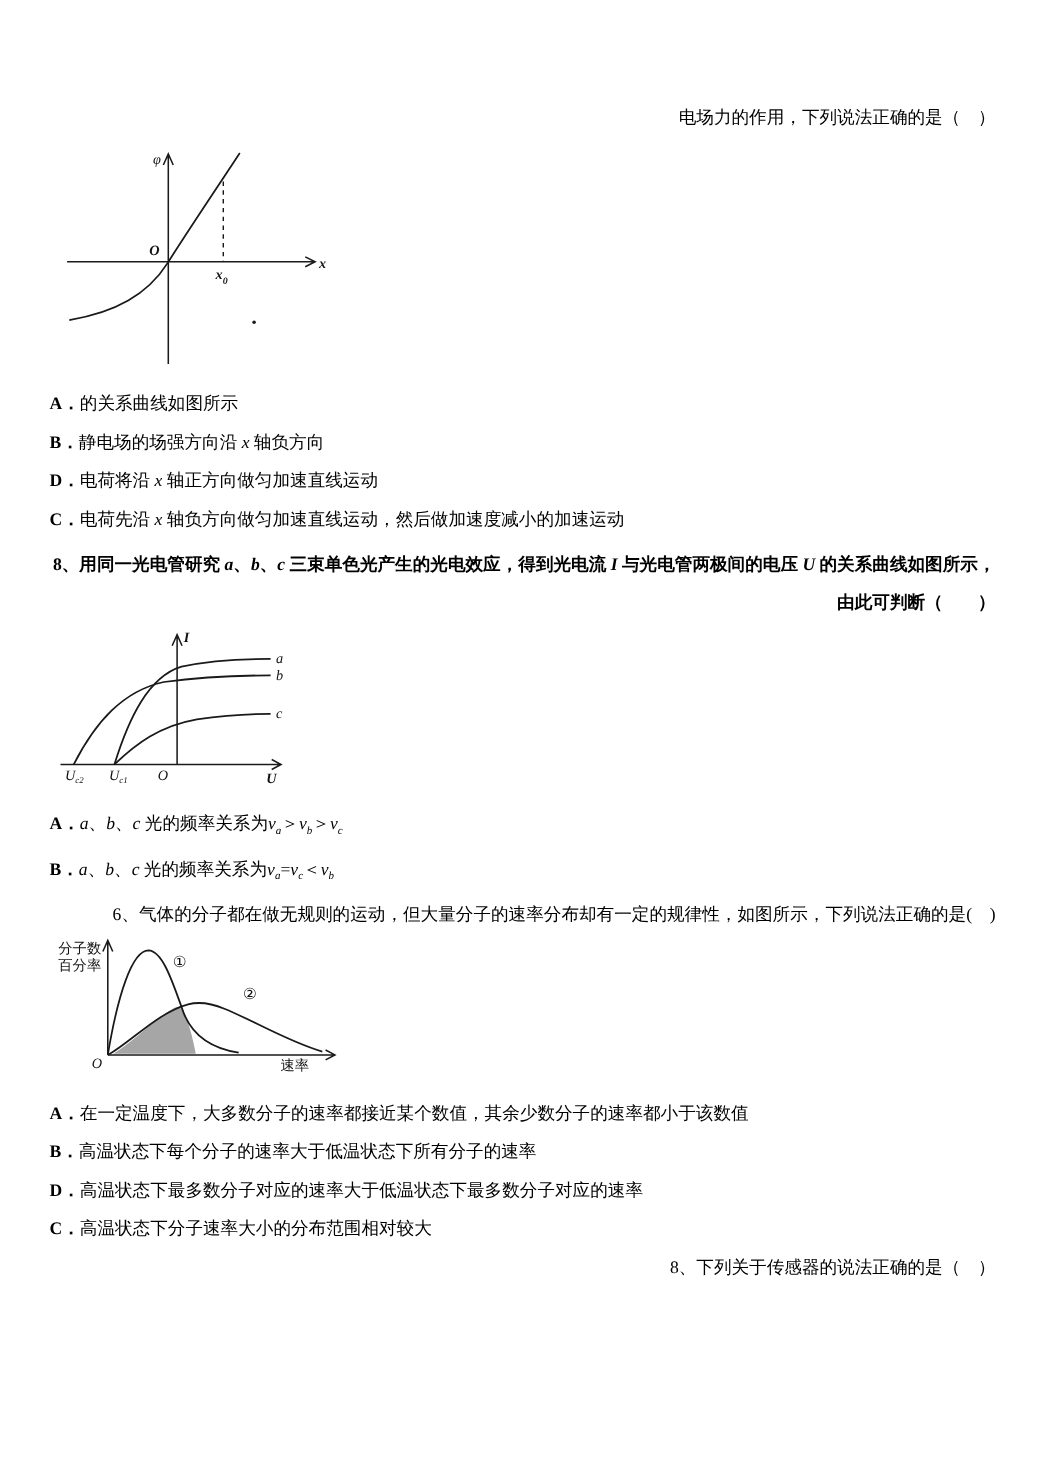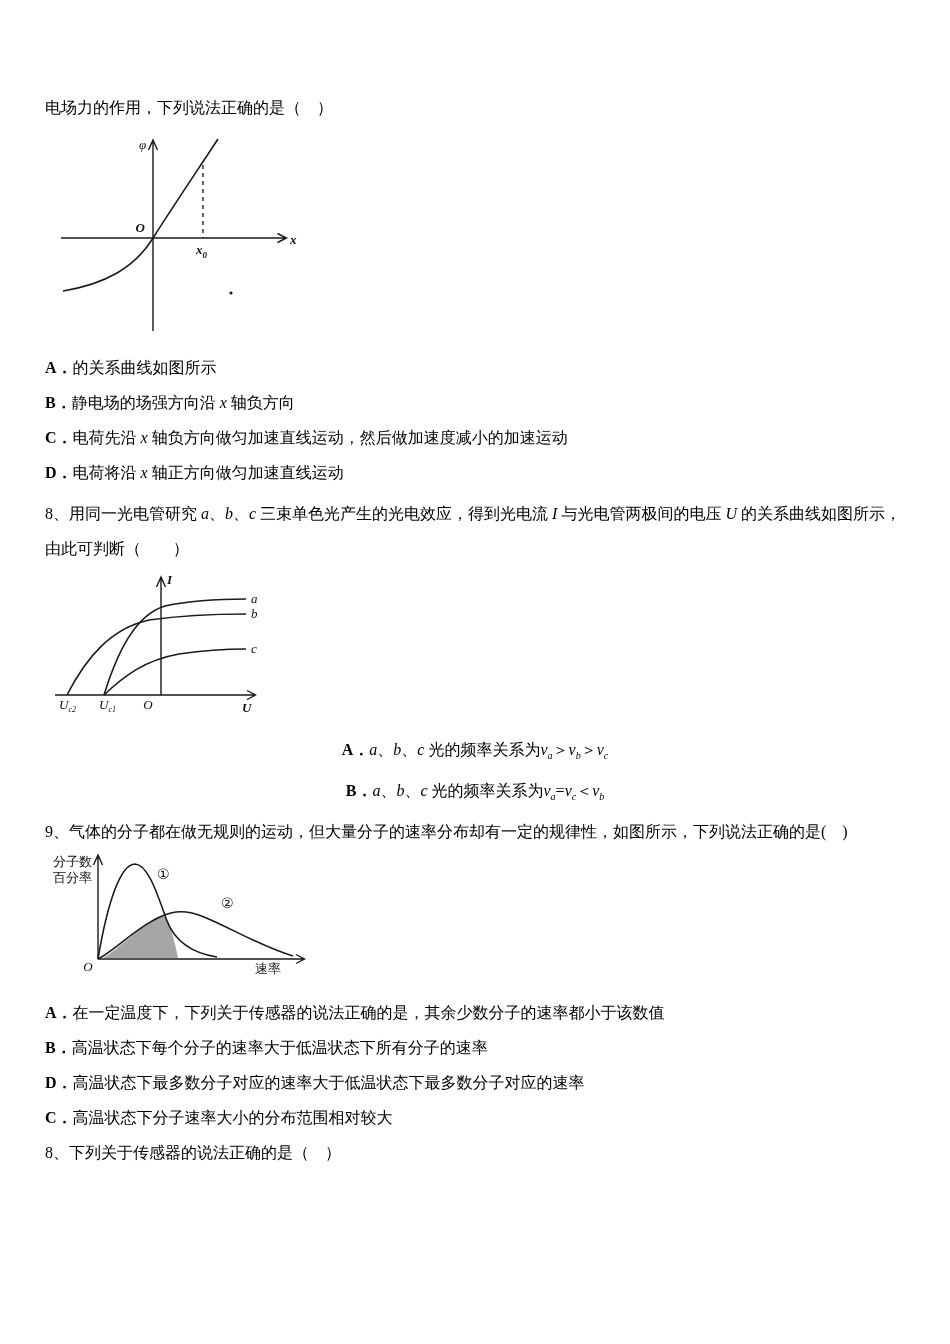--- a/index.html
+++ b/index.html
@@ -1,30 +1,30 @@
 <!DOCTYPE html>
 <html><head>
 <meta charset="utf-8">
 <style>
   html,body{margin:0;padding:0;background:#ffffff;}
   body{width:950px;height:1344px;overflow:hidden;color:#000;
        font-family:"Liberation Serif","DejaVu Serif",serif;}
   .page{padding:90px 45px 0 45px;}
   p{margin:0;font-size:16px;line-height:35px;}
-  .stem{white-space:normal;}
+  .stem{white-space:normal;text-align:right;}
   .opt .ol{font-weight:bold;}
   .opt i, .stem i{font-style:italic;font-family:"Liberation Serif","DejaVu Serif",serif;}
   sub{font-size:10px;}
   svg{display:block;}
   .fig1{margin:8px 0 12px 8px;}
   .fig2{margin:2px 0 0 4px;}
   .fig3{margin:0;}
-  .q8opts{margin-top:14px;text-align:center;}
+  .q8opts{margin-top:14px;}
   .q9opts{margin-top:18px;}
-  .q8stem{margin-top:6px;}
+  .q8stem{margin-top:6px;font-weight:bold;}
   .ax,.curve{stroke:#1a1a1a;fill:none;}
   .ax{stroke-width:1.4;}
   .curve{stroke-width:1.6;}
   .dash{stroke:#1a1a1a;stroke-width:1.3;stroke-dasharray:4 4;}
   text{fill:#111;font-size:13px;font-family:"Liberation Serif","DejaVu Serif",serif;}
   text.it{font-style:italic;}
   text.bi{font-style:italic;font-weight:bold;}
   text.cjk{font-size:13px;}
   text.circ{font-family:"DejaVu Sans",sans-serif;font-size:14px;}
 </style>
@@ -43,22 +43,22 @@
     <text class="it" x="86" y="16">φ</text>
     <text class="bi" x="92" y="99" text-anchor="end" font-size="14">O</text>
     <text class="bi" x="237" y="111" font-size="14">x</text>
     <text class="bi" x="143" y="121" font-size="13"><tspan>x</tspan><tspan dy="4" font-size="9">0</tspan></text>
     <circle cx="178" cy="160" r="1.6" fill="#1a1a1a"></circle>
   </svg>
 
   <div>
     <p class="opt"><b class="ol">A．</b><span>的关系曲线如图所示</span></p>
     <p class="opt"><b class="ol">B．</b><span>静电场的场强方向沿 <i>x</i> 轴负方向</span></p>
+    <p class="opt"><b class="ol">D．</b><span>电荷将沿 <i>x</i> 轴正方向做匀加速直线运动</span></p>
     <p class="opt"><b class="ol">C．</b><span>电荷先沿 <i>x</i> 轴负方向做匀加速直线运动，然后做加速度减小的加速运动</span></p>
-    <p class="opt"><b class="ol">D．</b><span>电荷将沿 <i>x</i> 轴正方向做匀加速直线运动</span></p>
   </div>
 
   <p class="stem q8stem">8、用同一光电管研究 <i>a</i>、<i>b</i>、<i>c</i> 三束单色光产生的光电效应，得到光电流 <i>I</i> 与光电管两极间的电压 <i>U</i> 的关系曲线如图所示，由此可判断（　　）</p>
 
   <svg class="fig2" width="250" height="150" viewBox="0 0 250 150">
     <path class="ax" d="M112 127 V10 M107.5 19 L112 9 L116.5 19"></path>
     <path class="ax" d="M6 127 H206 M198 122.5 L206.5 127 L198 131.5"></path>
     <path class="curve" d="M55 127 C68 85 86 47 116 38 C144 32 172 31 197 31"></path>
     <path class="curve" d="M18 127 C38 88 63 60 100 52 C136 47 170 46 197 46"></path>
     <path class="curve" d="M55 127 C75 108 96 92 130 86 C158 82 180 81 197 81"></path>
@@ -70,38 +70,38 @@
     <text class="it" x="202" y="35">a</text>
     <text class="it" x="202" y="50">b</text>
     <text class="it" x="202" y="85">c</text>
   </svg>
 
   <div class="q8opts">
     <p class="opt"><b class="ol">A．</b><span><i>a</i>、<i>b</i>、<i>c</i> 光的频率关系为<i>ν</i><sub><i>a</i></sub>＞<i>ν</i><sub><i>b</i></sub>＞<i>ν</i><sub><i>c</i></sub></span></p>
     <p class="opt"><b class="ol">B．</b><span><i>a</i>、<i>b</i>、<i>c</i> 光的频率关系为<i>ν</i><sub><i>a</i></sub>=<i>ν</i><sub><i>c</i></sub>＜<i>ν</i><sub><i>b</i></sub></span></p>
   </div>
 
-  <p class="stem">9、气体的分子都在做无规则的运动，但大量分子的速率分布却有一定的规律性，如图所示，下列说法正确的是(　)</p>
+  <p class="stem">6、气体的分子都在做无规则的运动，但大量分子的速率分布却有一定的规律性，如图所示，下列说法正确的是(　)</p>
 
   <svg class="fig3" width="270" height="128" viewBox="0 0 270 128">
     <path d="M58 109 C75 99 96 77 112 68 C117 65.2 120.5 66.8 123 72 C127.5 84 130.5 96 133 109 Z" fill="#a6a6a6" stroke="none"></path>
     <path class="ax" d="M53 110 V7 M48.5 16 L53 6 L57.5 16"></path>
     <path class="ax" d="M53 110 H259 M251 105.5 L259.5 110 L251 114.5"></path>
     <path class="curve" d="M53 110 C62 56 75 15 90 15 C103 15.5 112 44 122 72 C130 92 146 104 172 108"></path>
     <path class="curve" d="M53 110 C72 100 99 71 126 64 C136 61.5 147 63 159 68 C186 79 217 98 248 107"></path>
     <text class="cjk" x="8" y="17">分子数</text>
     <text class="cjk" x="8" y="33">百分率</text>
     <text class="it" x="43" y="122" text-anchor="middle">O</text>
     <text class="cjk" x="210" y="124">速率</text>
     <text class="circ" x="112" y="30">①</text>
     <text class="circ" x="176" y="59">②</text>
   </svg>
 
   <div class="q9opts">
-    <p class="opt"><b class="ol">A．</b><span>在一定温度下，下列关于传感器的说法正确的是，其余少数分子的速率都小于该数值</span></p>
+    <p class="opt"><b class="ol">A．</b><span>在一定温度下，大多数分子的速率都接近某个数值，其余少数分子的速率都小于该数值</span></p>
     <p class="opt"><b class="ol">B．</b><span>高温状态下每个分子的速率大于低温状态下所有分子的速率</span></p>
     <p class="opt"><b class="ol">D．</b><span>高温状态下最多数分子对应的速率大于低温状态下最多数分子对应的速率</span></p>
     <p class="opt"><b class="ol">C．</b><span>高温状态下分子速率大小的分布范围相对较大</span></p>
   </div>
 
   <p class="stem">8、下列关于传感器的说法正确的是（　）</p>
 
 </div>
 
 </body></html>

